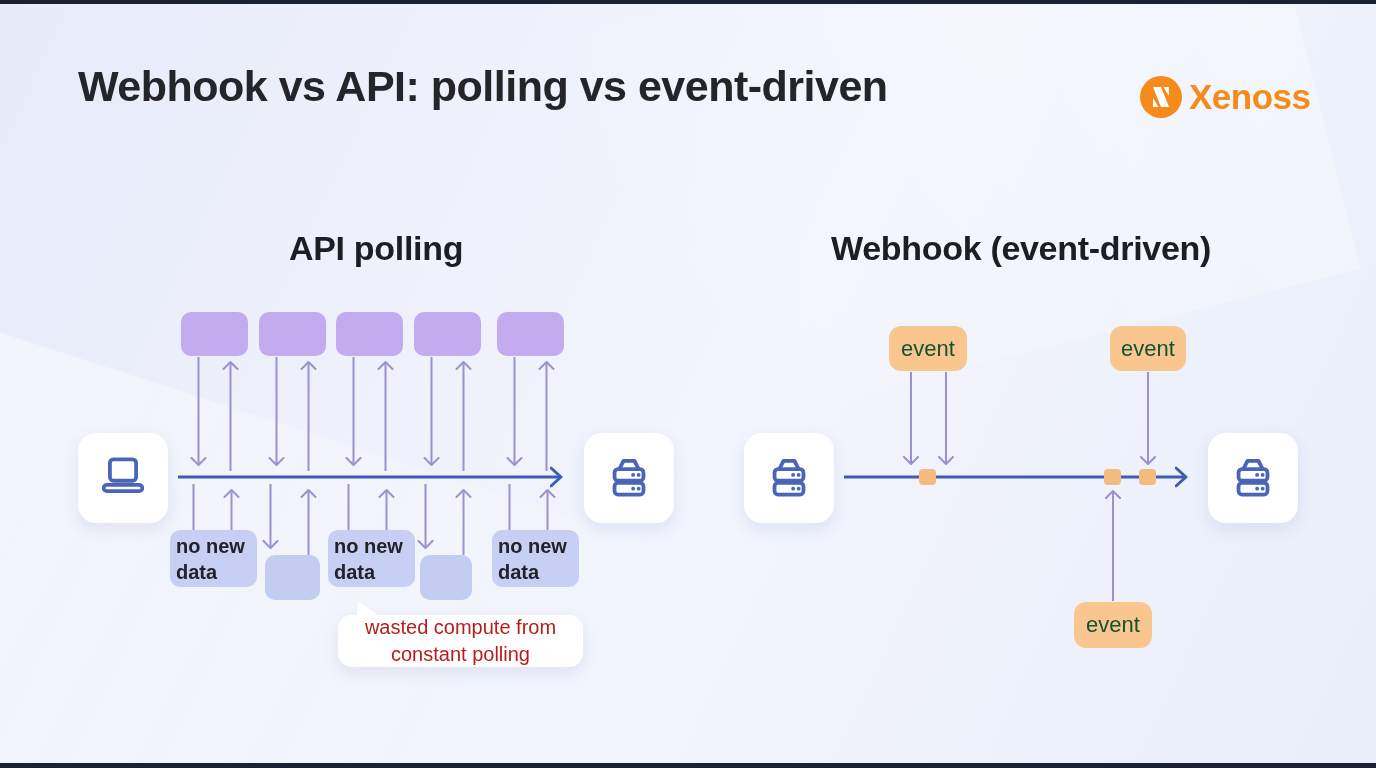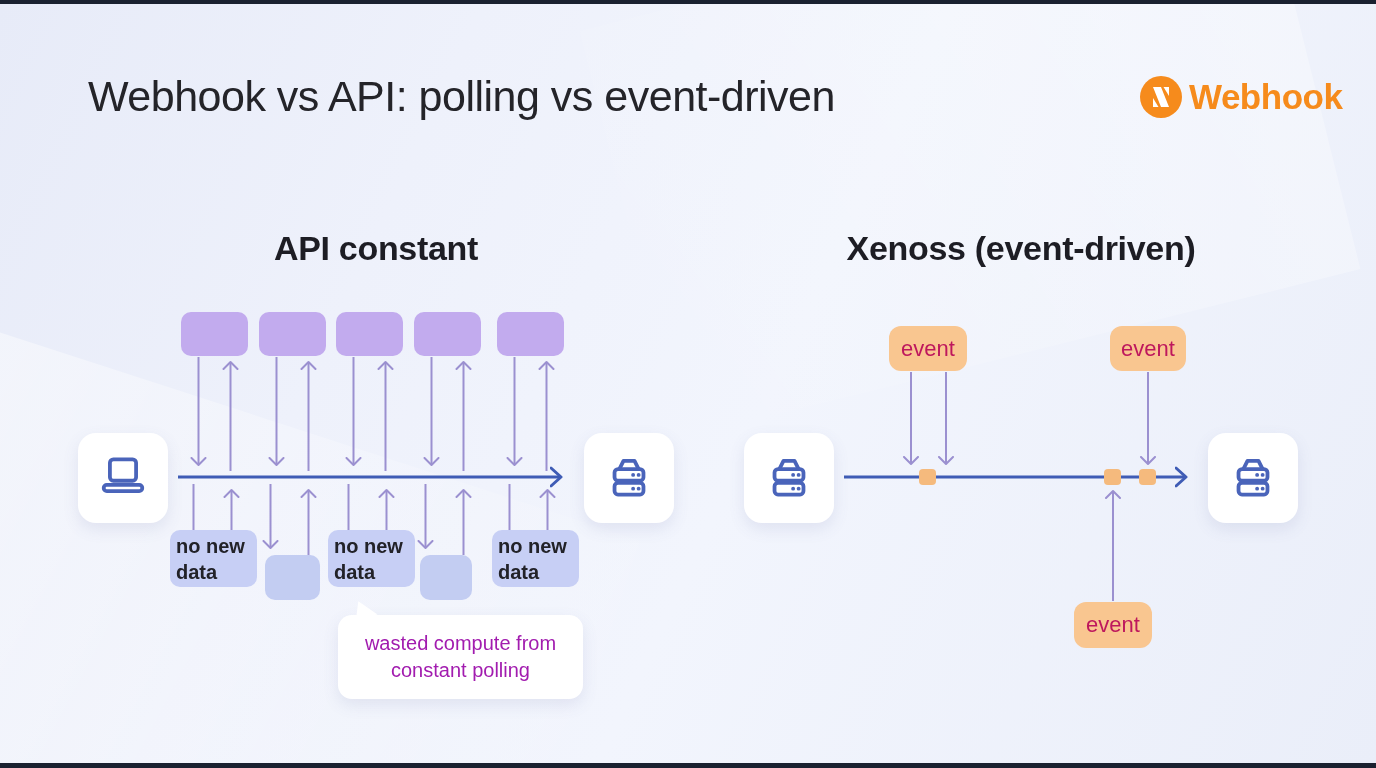--- a/index.html
+++ b/index.html
@@ -6,22 +6,22 @@
   .canvas{
     position:relative;width:1376px;height:768px;overflow:hidden;
     background:linear-gradient(115deg,#e7ebf8 0%,#eef1fb 28%,#f2f5fd 55%,#eaeef9 100%);
     font-family:"Liberation Sans","DejaVu Sans",sans-serif;
   }
   .bg-shape{position:absolute;pointer-events:none;}
   .edge-bar{position:absolute;left:0;width:1376px;background:#1a2130;}
   .edge-bar.top{top:0;height:4px;}
   .edge-bar.bottom{bottom:0;height:5px;}
   .page-title{
-    position:absolute;left:78px;top:60px;width:1050px;margin:10px;
-    font-size:43px;line-height:52px;font-weight:400;letter-spacing:-0.5px;color:#242429;
+    position:absolute;left:78px;top:60px;width:1050px;margin:0;
+    font-size:43px;line-height:52px;font-weight:700;letter-spacing:-0.5px;color:#242429;
   }
   .logo{position:absolute;left:1140px;top:76px;display:flex;align-items:center;gap:7px;}
   .logo-text{font-size:35px;font-weight:800;color:#F68B1C;letter-spacing:-0.5px;}
   .section-heading{
     position:absolute;top:229px;margin:0;text-align:center;
     font-size:34px;font-weight:800;color:#1d1d24;letter-spacing:-0.3px;
   }
   .section-heading.left{left:180px;width:392px;}
   .section-heading.right{left:744px;width:554px;}
   .overlay{position:absolute;left:0;top:0;}
@@ -35,34 +35,34 @@
   }
   .nodata-box{
     position:absolute;top:530px;width:87px;height:57px;border-radius:10px;background:#C7CFF5;
     display:flex;align-items:center;justify-content:center;text-align:left;
     font-size:20px;line-height:26px;font-weight:600;color:#222228;padding:0 6px;box-sizing:border-box;
   }
   .empty-box{
     position:absolute;top:555px;height:45px;border-radius:10px;background:#C3CDF2;
   }
   .note-bubble{
-    position:absolute;left:338px;top:615px;width:245px;height:84px;border-radius:14px;background:#ffffff;
+    position:absolute;left:338px;top:615px;width:245px;height:52px;border-radius:14px;background:#ffffff;
     box-shadow:0 6px 16px rgba(90,100,160,0.12);
     display:flex;align-items:center;justify-content:center;text-align:center;
-    font-size:20px;line-height:27px;font-weight:400;color:#a21caf;padding:0 10px;box-sizing:border-box;
+    font-size:20px;line-height:27px;font-weight:400;color:#b91c1c;padding:0 10px;box-sizing:border-box;
   }
   .note-tail{
     position:absolute;left:16px;top:-15px;width:0;height:0;
     border-left:6px solid transparent;border-right:16px solid transparent;
     border-bottom:17px solid #ffffff;transform:rotate(-12deg);
   }
   .event-box{
     position:absolute;border-radius:12px;background:#F9C690;
     display:flex;align-items:center;justify-content:center;
-    font-size:22px;font-weight:500;color:#be185d;
+    font-size:22px;font-weight:500;color:#14532d;
   }
   .event-marker{
     position:absolute;top:469px;width:17px;height:16px;border-radius:4px;background:#F5BA7D;
   }
 </style>
 </head>
 <body>
 
 <div class="canvas">
 
@@ -74,25 +74,25 @@
 
   <h1 class="page-title"><span>Webhook vs API: polling vs event-driven</span><br></h1>
 
   <div class="logo">
     <svg width="42" height="42" viewBox="0 0 42 42">
       <circle cx="21" cy="21" r="21" fill="#F68B1C"></circle>
       <path d="M13 11 L21 11 L29 31 L21 31 Z" fill="#ffffff"></path>
       <path d="M23.5 11 L29 11 L29 20 Z" fill="#ffffff"></path>
       <path d="M13 22 L13 31 L18.5 31 Z" fill="#ffffff"></path>
     </svg>
-    <span class="logo-text">Webhook</span>
-  </div>
-
-  <h2 class="section-heading left">API constant</h2>
-  <h2 class="section-heading right">Xenoss (event-driven)</h2>
+    <span class="logo-text">Xenoss</span>
+  </div>
+
+  <h2 class="section-heading left">API polling</h2>
+  <h2 class="section-heading right">Webhook (event-driven)</h2>
 
   <svg class="overlay" width="1376" height="768" viewBox="0 0 1376 768">
     <defs>
       <marker id="ah-purple" markerUnits="userSpaceOnUse" markerWidth="18" markerHeight="18" refX="7" refY="9" orient="auto">
         <path d="M1,2 L8,9 L1,16" fill="none" stroke="#9B90D0" stroke-width="2" stroke-linecap="round" stroke-linejoin="round"></path>
       </marker>
       <marker id="ah-blue" markerUnits="userSpaceOnUse" markerWidth="24" markerHeight="24" refX="10" refY="11" orient="auto">
         <path d="M1,2 L11,11 L1,20" fill="none" stroke="#3F5CB5" stroke-width="3" stroke-linecap="round" stroke-linejoin="round"></path>
       </marker>
     </defs>

